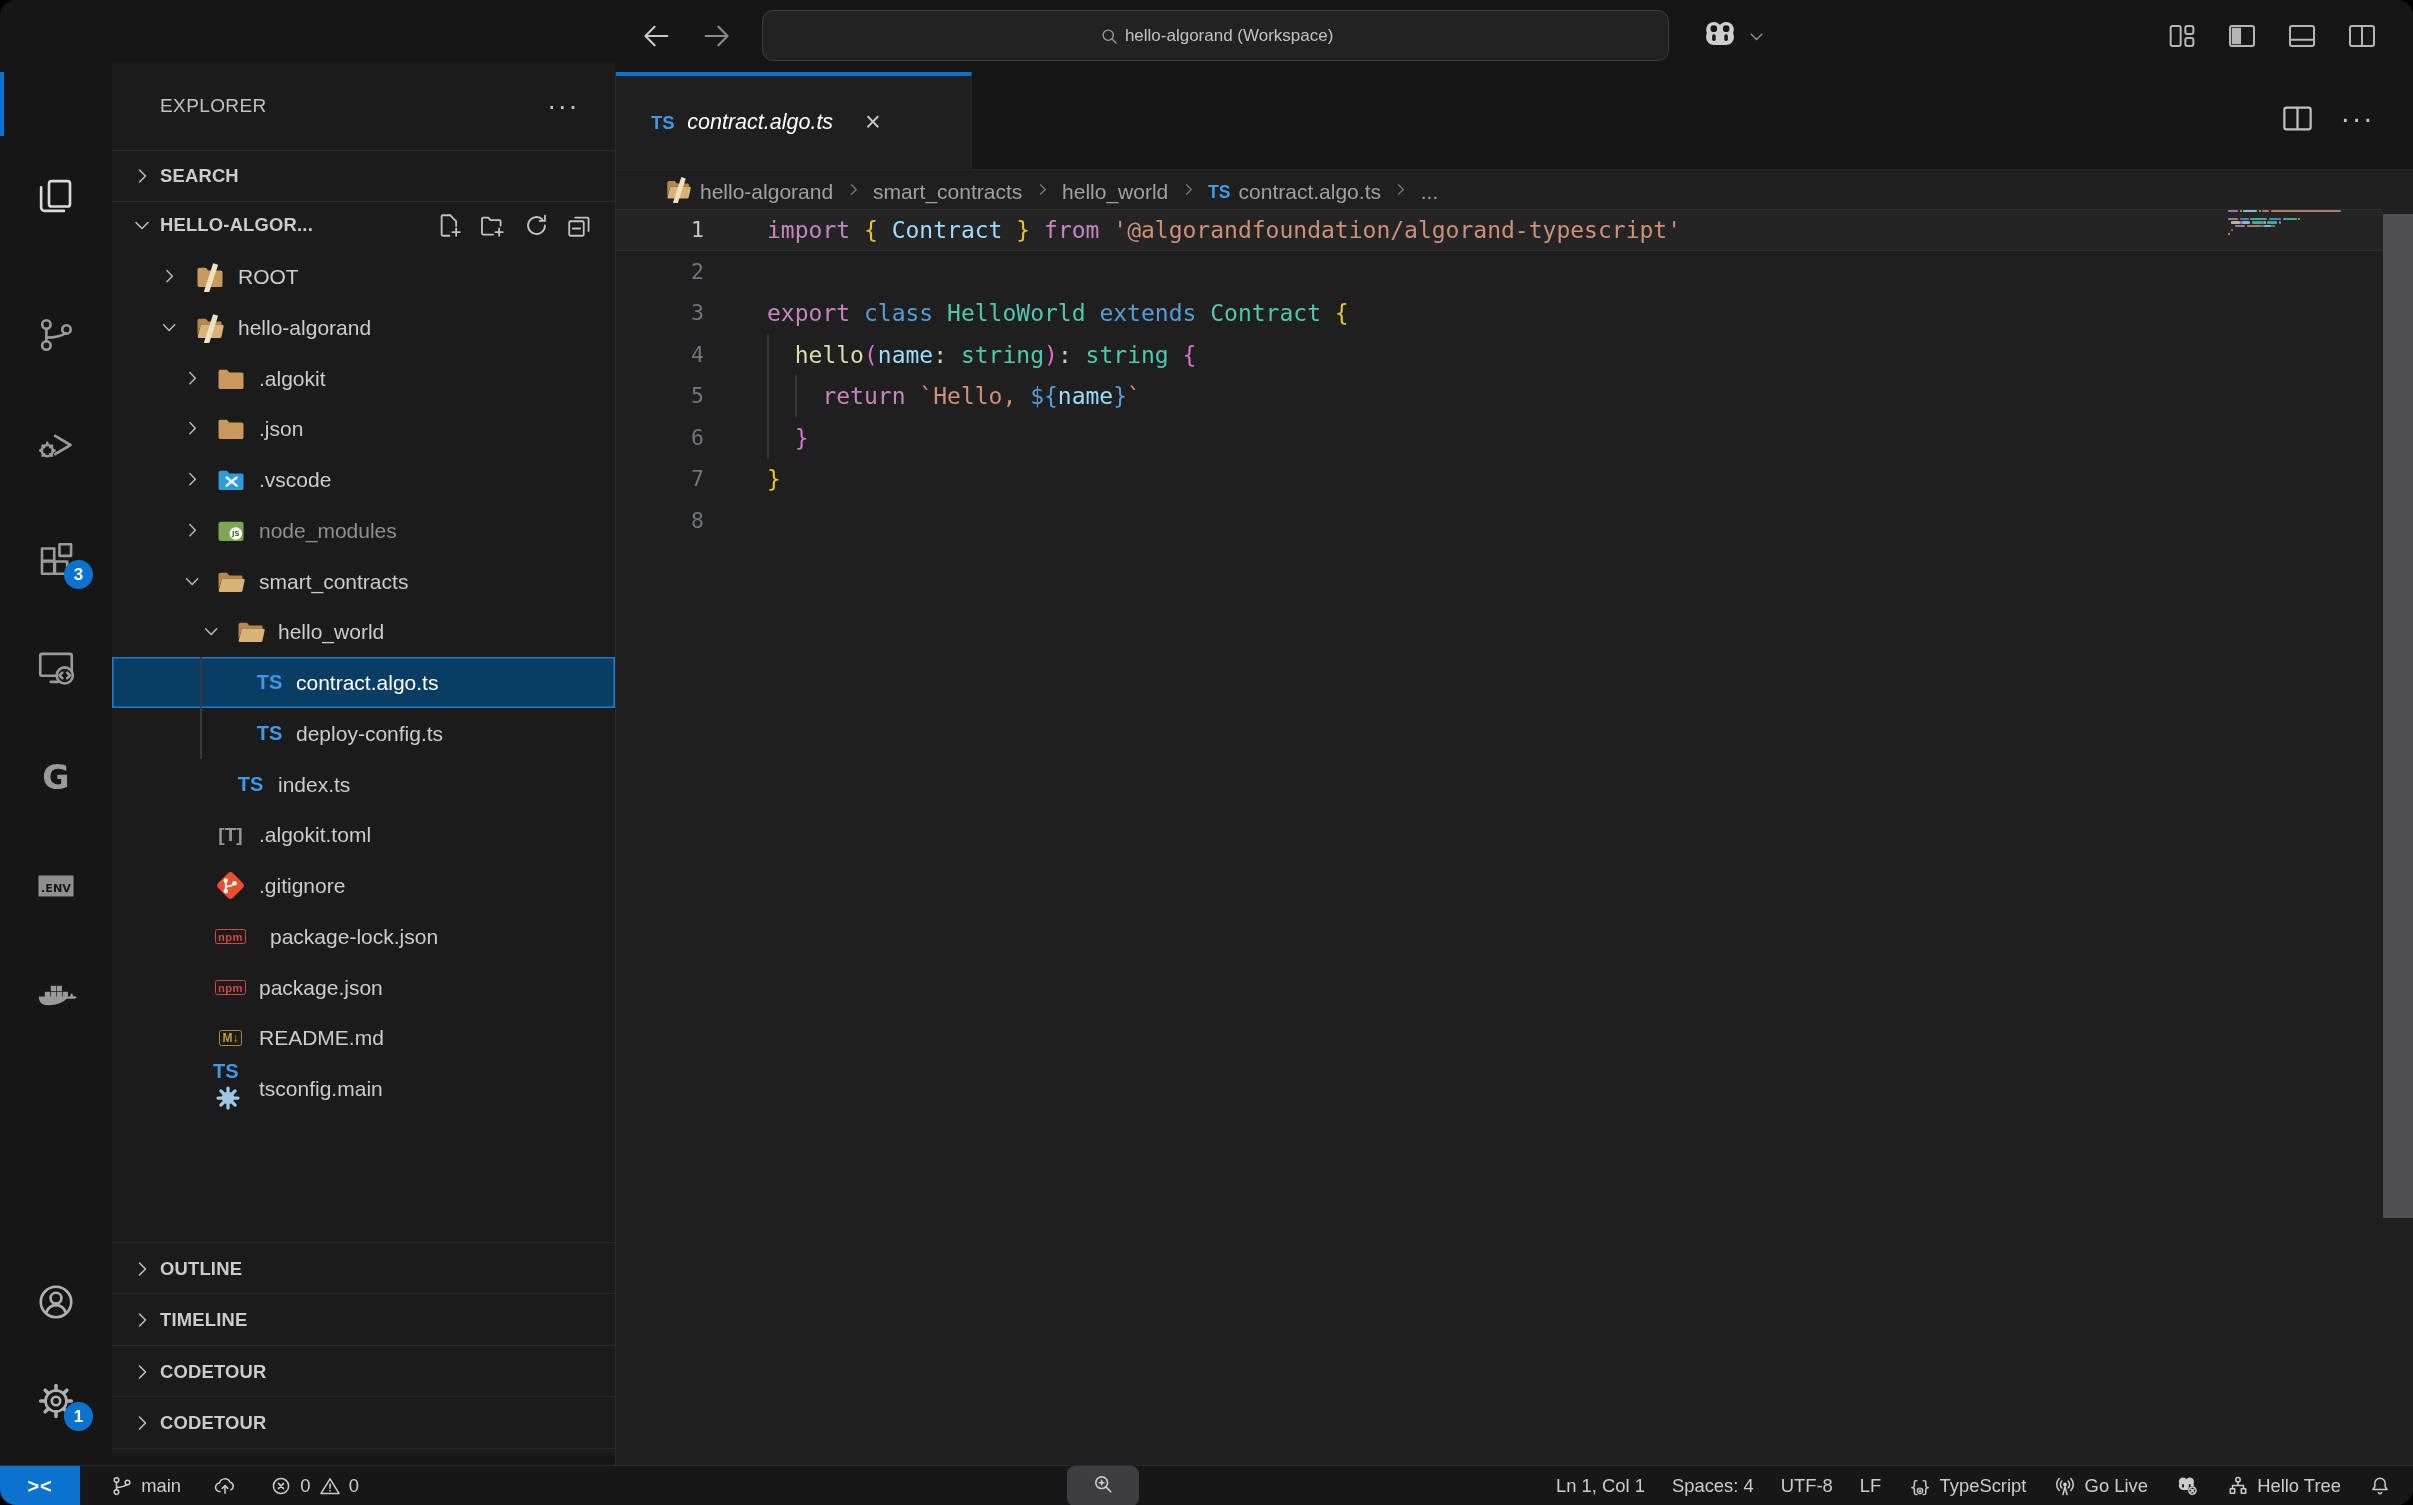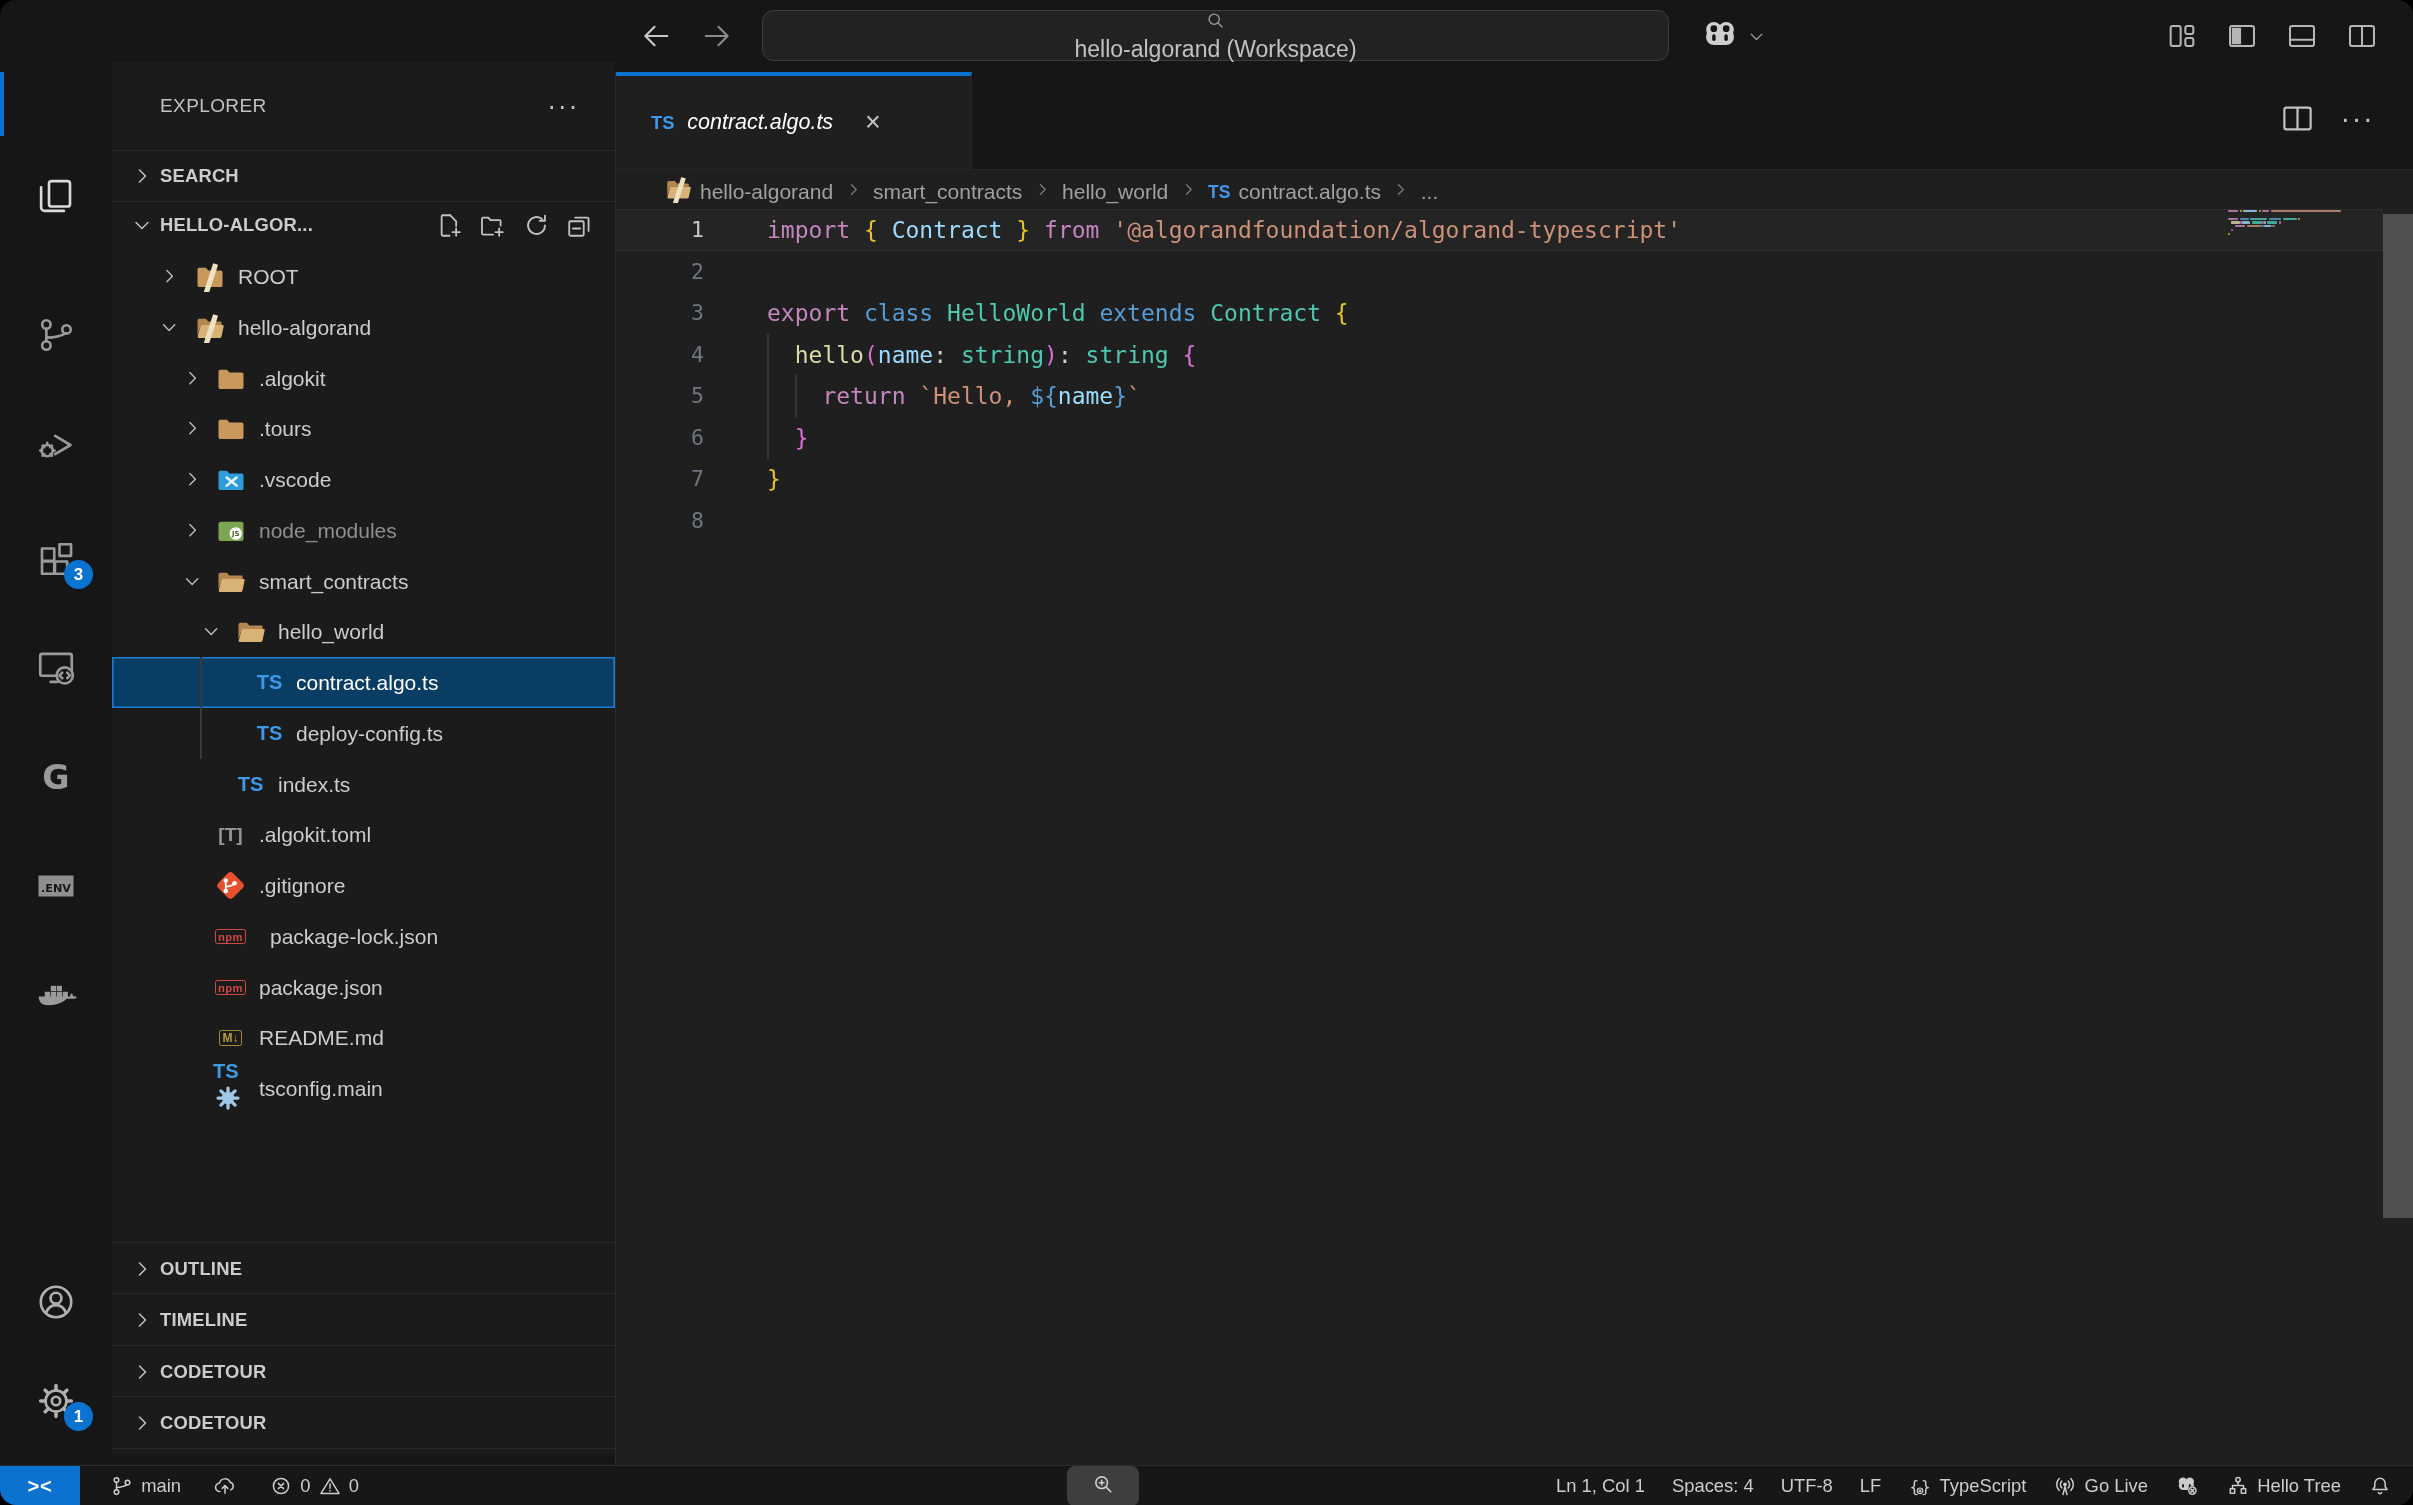--- a/index.html
+++ b/index.html
@@ -4,21 +4,21 @@
 <style>
   html,body{margin:0;padding:0;background:#000;}
   #window{position:relative;width:2413px;height:1505px;background:#161616;overflow:hidden;
     font-family:"Liberation Sans",sans-serif;color:#cccccc;border-radius:16px;}
   
   #titlebar{position:absolute;left:0;top:0;width:2413px;height:72px;background:#161616;}
   .navarrow{position:absolute;top:19px;width:34px;height:34px;color:#c8c8c8;}
   .navarrow svg{width:34px;height:34px;}
   #cmdcenter{position:absolute;left:762px;top:10.4px;width:905px;height:49px;background:#222223;
     border:1.6px solid #3d3d3e;border-radius:11.2px;display:flex;align-items:center;justify-content:center;
-    gap:5px;color:#c2c2c2;font-size:23px;flex-direction:column;}
+    gap:5px;color:#c2c2c2;font-size:17px;}
   #cmdcenter .sicon{width:22.3px;height:22.3px;color:#9a9a9a;}
   #cmdcenter .sicon svg{width:22.3px;height:22.3px;}
   #copilot-btn{position:absolute;left:1700px;top:16px;display:flex;align-items:center;gap:6.4px;color:#cfcfcf;}
   #copilot-btn .cicon svg{width:40px;height:40px;}
   #copilot-btn .chev svg{width:21px;height:21px;color:#9a9a9a;}
   .laybtn{position:absolute;top:20px;width:32px;height:32px;color:#b6b6b6;}
   .laybtn svg{width:32px;height:32px;}
   
   #activitybar{position:absolute;left:0;top:72px;width:112px;height:1394px;background:#161616;}
   #active-indicator{position:absolute;left:0;top:0;width:4px;height:64px;background:#0c72cf;}
@@ -317,21 +317,21 @@
         </div>
         <div class="trow" style="top: 152px;">
           <span class="chev" style="left: 69px;"><svg viewBox="0 0 24 24" fill="none" stroke="currentColor" stroke-width="1.5" stroke-linecap="round" stroke-linejoin="round">
               <path d="M9.5 6l6 6-6 6"></path>
             </svg></span>
           <span class="ficon" style="left: 101px;">
             <span style="width: 30px; height: 30px; display: inline-block;"><svg viewBox="0 0 24 24" fill="none" stroke="currentColor" stroke-width="1.5" stroke-linecap="round" stroke-linejoin="round">
                 <path fill="#C9995C" stroke="none" d="M2 6A1.5 1.5 0 0 1 3.5 4.5h5.2l2 2.2h9.8A1.5 1.5 0 0 1 22 8.2v10.3a1.5 1.5 0 0 1-1.5 1.5h-17A1.5 1.5 0 0 1 2 18.5z"></path>
               </svg></span>
           </span>
-          <span class="flabel" style="left: 147px;">.tours</span>
+          <span class="flabel" style="left: 147px;">.json</span>
         </div>
         <div class="trow" style="top: 203px;">
           <span class="chev" style="left: 69px;"><svg viewBox="0 0 24 24" fill="none" stroke="currentColor" stroke-width="1.5" stroke-linecap="round" stroke-linejoin="round">
               <path d="M9.5 6l6 6-6 6"></path>
             </svg></span>
           <span class="ficon" style="left: 101px;">
             <span style="width: 30px; height: 30px; display: inline-block;"><svg viewBox="0 0 24 24" fill="none" stroke="currentColor" stroke-width="1.5" stroke-linecap="round" stroke-linejoin="round">
                 <path fill="#2D9CDB" stroke="none" d="M2 6A1.5 1.5 0 0 1 3.5 4.5h5.2l2 2.2h9.8A1.5 1.5 0 0 1 22 8.2v10.3a1.5 1.5 0 0 1-1.5 1.5h-17A1.5 1.5 0 0 1 2 18.5z"></path>
                 <path d="M8.5 10l8 6.5M16.5 10l-8 6.5" stroke="#E8F4FC" stroke-width="2"></path>
               </svg></span>

